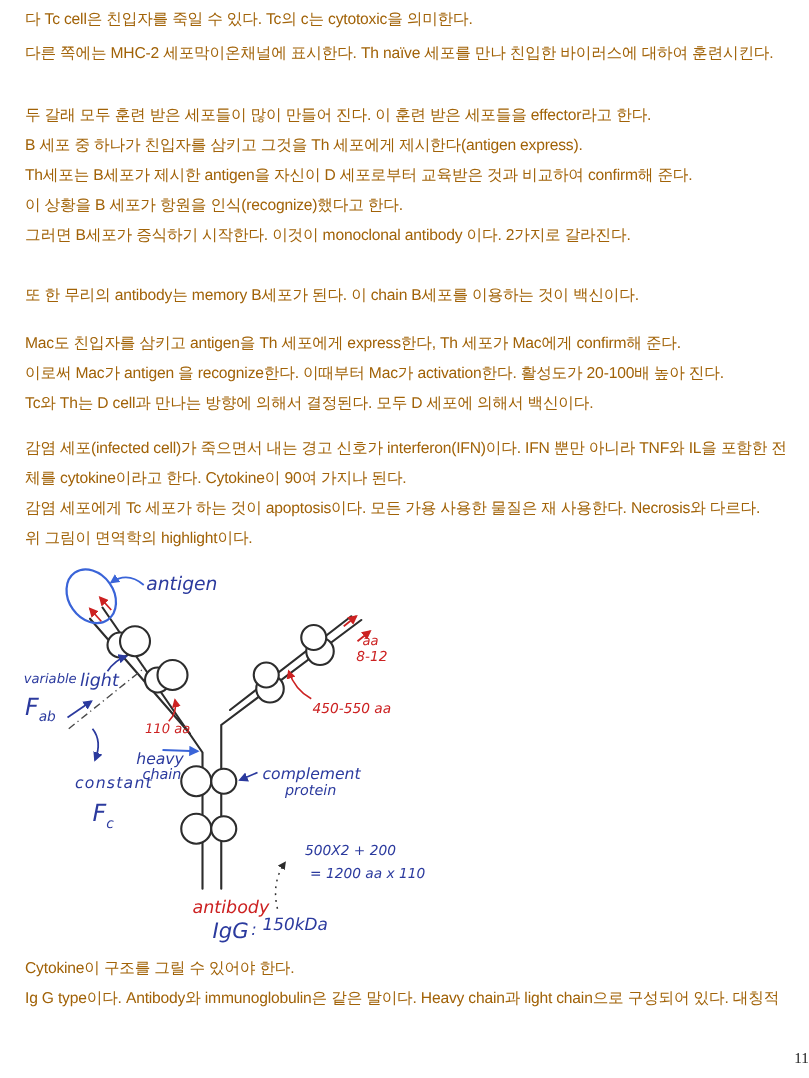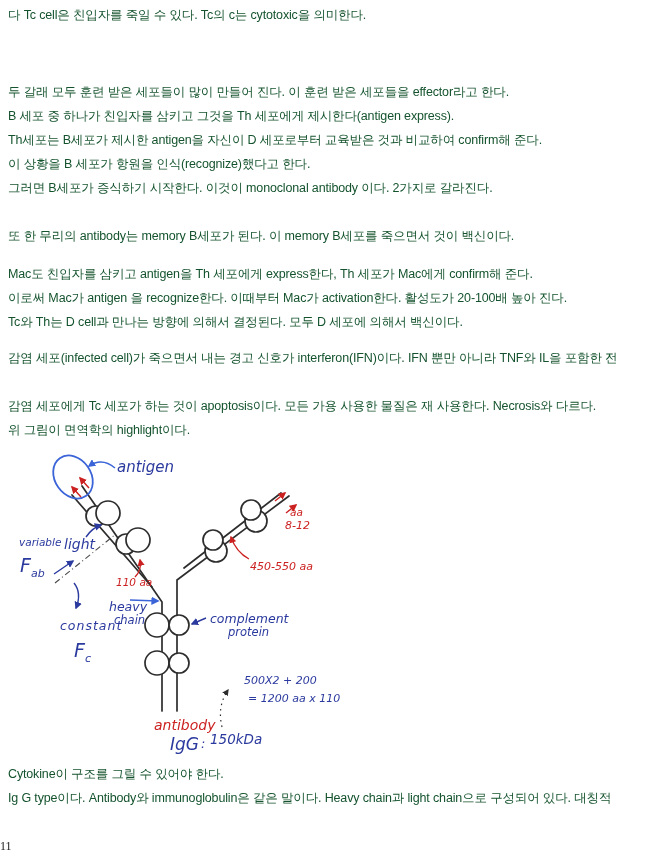--- a/index.html
+++ b/index.html
@@ -5,58 +5,60 @@
   html,body{margin:0;padding:0;background:#ffffff;}
   .page{
     position:relative;
     width:647px;height:862px;
     background:#ffffff;
     overflow:hidden;
     font-family:"Liberation Sans", sans-serif;
   }
   .tl{
     position:absolute;
-    left:8px;
+    left:20px;
     width:626px;
     font-size:12.5px;
     line-height:16px;
-    color:#14532d;
+    color:#a16207;
     letter-spacing:-0.15px;
     white-space:nowrap;
   }
   .pagenum{
     position:absolute;
     top:839px;left:0;width:647px;
-    text-align:left;
+    text-align:right;
     font-size:12px;color:#222;
     font-family:"Liberation Serif", serif;
   }
   .diagram{
     position:absolute;
     left:18px;top:440px;
     width:432px;height:330px;
   }
   .hand{font-family:"DejaVu Sans", sans-serif;font-style:italic;}
 </style>
 </head>
 <body>
 
 <div class="page">
 
   <div class="tl" style="top:7px">다 Tc cell은 친입자를 죽일 수 있다. Tc의 c는 cytotoxic을 의미한다.</div>
+  <div class="tl" style="top:34px">다른 쪽에는 MHC-2 세포막이온채널에 표시한다. Th naïve 세포를 만나 친입한 바이러스에 대하여 훈련시킨다.</div>
   <div class="tl" style="top:108px">B 세포 중 하나가 친입자를 삼키고 그것을 Th 세포에게 제시한다(antigen express).</div>
   <div class="tl" style="top:84px">두 갈래 모두 훈련 받은 세포들이 많이 만들어 진다. 이 훈련 받은 세포들을 effector라고 한다.</div>
   <div class="tl" style="top:132px">Th세포는 B세포가 제시한 antigen을 자신이 D 세포로부터 교육받은 것과 비교하여 confirm해 준다.</div>
   <div class="tl" style="top:156px">이 상황을 B 세포가 항원을 인식(recognize)했다고 한다.</div>
   <div class="tl" style="top:180px">그러면 B세포가 증식하기 시작한다. 이것이 monoclonal antibody 이다. 2가지로 갈라진다.</div>
-  <div class="tl" style="top:228px">또 한 무리의 antibody는 memory B세포가 된다. 이 memory B세포를 죽으면서 것이 백신이다.</div>
+  <div class="tl" style="top:228px">또 한 무리의 antibody는 memory B세포가 된다. 이 chain B세포를 이용하는 것이 백신이다.</div>
   <div class="tl" style="top:266px">Mac도 친입자를 삼키고 antigen을 Th 세포에게 express한다, Th 세포가 Mac에게 confirm해 준다.</div>
   <div class="tl" style="top:290px">이로써 Mac가 antigen 을 recognize한다. 이때부터 Mac가 activation한다. 활성도가 20-100배 높아 진다.</div>
   <div class="tl" style="top:314px">Tc와 Th는 D cell과 만나는 방향에 의해서 결정된다. 모두 D 세포에 의해서 백신이다.</div>
   <div class="tl" style="top:350px">감염 세포(infected cell)가 죽으면서 내는 경고 신호가 interferon(IFN)이다. IFN 뿐만 아니라 TNF와 IL을 포함한 전</div>
+  <div class="tl" style="top:374px">체를 cytokine이라고 한다. Cytokine이 90여 가지나 된다.</div>
   <div class="tl" style="top:398px">감염 세포에게 Tc 세포가 하는 것이 apoptosis이다. 모든 가용 사용한 물질은 재 사용한다. Necrosis와 다르다.</div>
   <div class="tl" style="top:422px">위 그림이 면역학의 highlight이다.</div>
   <div class="tl" style="top:766px">Cytokine이 구조를 그릴 수 있어야 한다.</div>
   <div class="tl" style="top:790px">Ig G type이다. Antibody와 immunoglobulin은 같은 말이다. Heavy chain과 light chain으로 구성되어 있다. 대칭적</div>
 
   <svg class="diagram" viewBox="0 0 432 330">
     <defs>
       <marker id="aNavy" viewBox="0 0 10 10" refX="8" refY="5" markerWidth="5.5" markerHeight="5.5" orient="auto-start-reverse">
         <path d="M0,0 L10,5 L0,10 z" fill="#2b3a9e"></path>
       </marker>

